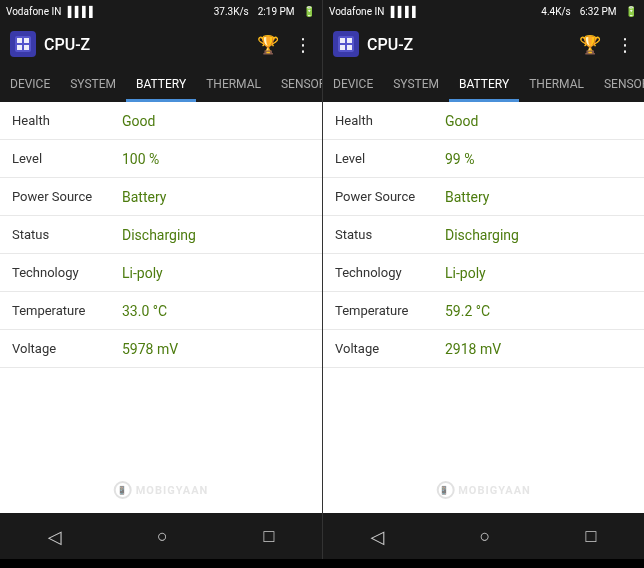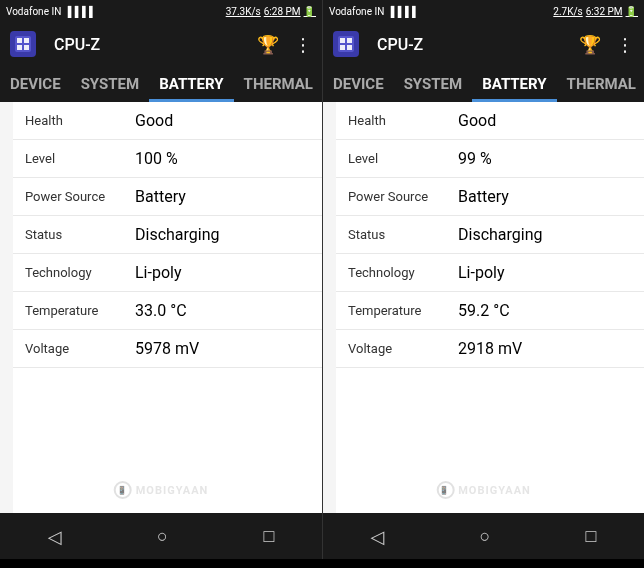--- a/index.html
+++ b/index.html
@@ -31,30 +31,30 @@
       background: #1a1a1a;
       height: 22px;
       display: flex;
       align-items: center;
       justify-content: space-between;
       padding: 0 6px;
       font-size: 10px;
       color: #fff;
     }
     .status-bar-left { display: flex; align-items: center; gap: 3px; }
-    .status-bar-right { display: flex; align-items: center; gap: 3px; text-decoration: underline; }
+    .status-bar-right { display: flex; align-items: center; gap: 9px; }
 
     
     .app-bar {
       background: #1a1a1a;
       height: 44px;
       display: flex;
       align-items: center;
       padding: 0 10px;
-      gap: 18px;
+      gap: 8px;
     }
     .app-icon {
       width: 26px;
       height: 26px;
       background: #3a3aaa;
       border-radius: 4px;
       display: flex;
       align-items: center;
       justify-content: center;
       font-size: 10px;
@@ -83,22 +83,22 @@
       align-items: flex-end;
       overflow-x: auto;
     }
     .tab-bar::-webkit-scrollbar { display: none; }
     .tab-item {
       height: 36px;
       padding: 0 10px;
       display: flex;
       align-items: center;
       color: #aaa;
-      font-size: 15px;
-      font-weight: 700;
+      font-size: 12px;
+      font-weight: 400;
       white-space: nowrap;
       cursor: pointer;
       position: relative;
       text-transform: uppercase;
     }
     .tab-item.active {
       color: #fff;
     }
     .tab-item.active::after {
       content: '';
@@ -107,38 +107,37 @@
       left: 0;
       right: 0;
       height: 3px;
       background: #4a90d9;
     }
 
     
     .data-table {
       flex: 1;
       background: #fff;
-      margin-left: 13px;
     }
     .data-row {
       display: flex;
       align-items: center;
       border-bottom: 1px solid #e8e8e8;
       min-height: 38px;
       padding: 6px 12px;
     }
     .data-key {
       width: 110px;
       font-size: 13px;
       color: #333;
       font-weight: 400;
     }
     .data-val {
-      font-size: 16px;
-      color: #000000;
+      font-size: 14px;
+      color: #4d7c0f;
     }
 
     
     .watermark {
       position: absolute;
       bottom: 60px;
       left: 50%;
       transform: translateX(-50%);
       color: rgba(180,180,180,0.35);
       font-size: 11px;
@@ -182,21 +181,21 @@
 
 <div class="phone-panel">
 
   <div class="status-bar">
     <div class="status-bar-left">
       <span>Vodafone IN</span>
       <span>▐▐▐▐</span>
     </div>
     <div class="status-bar-right">
       <span>37.3K/s</span>
-      <span>6:28 PM</span>
+      <span>2:19 PM</span>
       <span>🔋</span>
     </div>
   </div>
 
   <div class="app-bar">
     <div class="app-icon">
       <svg width="18" height="18" viewBox="0 0 18 18">
         <rect x="1" y="1" width="16" height="16" rx="2" fill="#5555cc"></rect>
         <rect x="3" y="3" width="5" height="5" fill="#fff" opacity="0.9"></rect>
         <rect x="10" y="3" width="5" height="5" fill="#fff" opacity="0.9"></rect>
@@ -263,21 +262,21 @@
 </div>
 
 <div class="phone-panel">
 
   <div class="status-bar">
     <div class="status-bar-left">
       <span>Vodafone IN</span>
       <span>▐▐▐▐</span>
     </div>
     <div class="status-bar-right">
-      <span>2.7K/s</span>
+      <span>4.4K/s</span>
       <span>6:32 PM</span>
       <span>🔋</span>
     </div>
   </div>
 
   <div class="app-bar">
     <div class="app-icon">
       <svg width="18" height="18" viewBox="0 0 18 18">
         <rect x="1" y="1" width="16" height="16" rx="2" fill="#5555cc"></rect>
         <rect x="3" y="3" width="5" height="5" fill="#fff" opacity="0.9"></rect>

